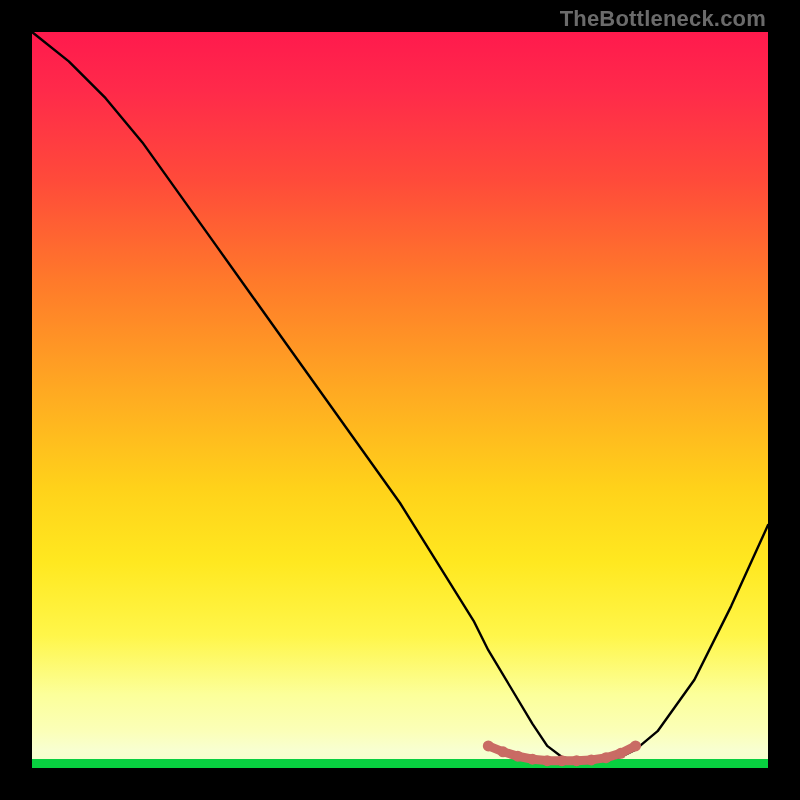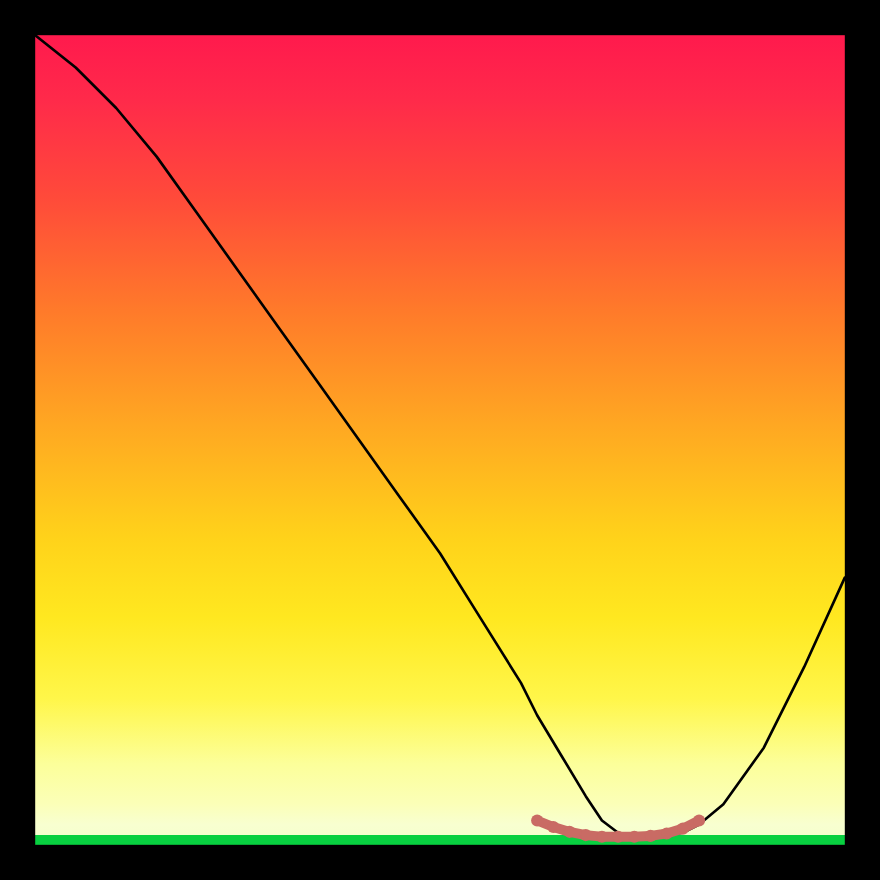--- a/index.html
+++ b/index.html
@@ -59,20 +59,21 @@
     width: 736px;
     height: 736px;
     overflow: visible;
   }
 </style>
 </head>
 <body>
 
 <div class="frame">
 
+  <div class="watermark">TheBottleneck.com</div>
 
   <div class="plot-area">
     <svg class="curve-layer" viewBox="0 0 736 736" preserveAspectRatio="none">
       <path id="curve-path" fill="none" stroke="#000" stroke-width="2.4" stroke-linecap="round" stroke-linejoin="round" d="M0.0 0.0 L36.8 29.4 L73.6 66.2 L110.4 110.4 L147.2 161.9 L184.0 213.4 L220.8 265.0 L257.6 316.5 L294.4 368.0 L331.2 419.5 L368.0 471.0 L404.8 529.9 L441.6 588.8 L456.3 618.2 L478.4 655.0 L500.5 691.8 L515.2 713.9 L529.9 725.0 L544.6 728.6 L559.4 728.6 L574.1 727.2 L588.8 725.0 L603.5 717.6 L625.6 699.2 L662.4 647.7 L699.2 574.1 L736.0 493.1"></path>
       <g id="marker-group">
           <circle cx="456.32" cy="713.92" r="5.5" fill="#c96b64"></circle>
           <line x1="456.32" y1="713.92" x2="471.04" y2="719.808" stroke="#c96b64" stroke-width="9" stroke-linecap="round" stroke-dasharray="14 8"></line>
           <circle cx="471.04" cy="719.808" r="5.5" fill="#c96b64"></circle>
           <line x1="471.04" y1="719.808" x2="485.76000000000005" y2="724.224" stroke="#c96b64" stroke-width="9" stroke-linecap="round" stroke-dasharray="14 8"></line>
           <circle cx="485.76000000000005" cy="724.224" r="5.5" fill="#c96b64"></circle>

